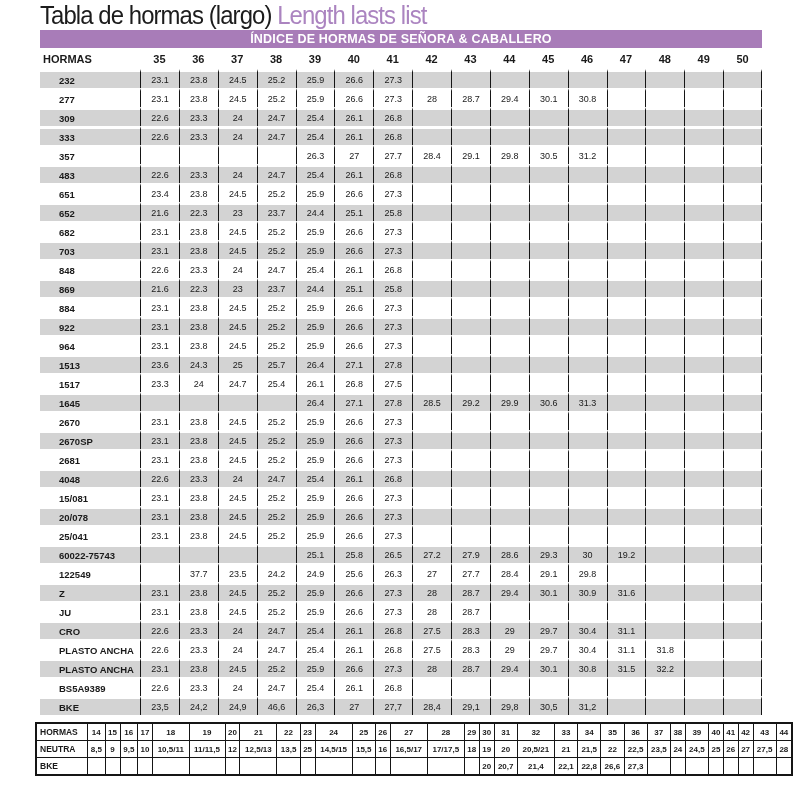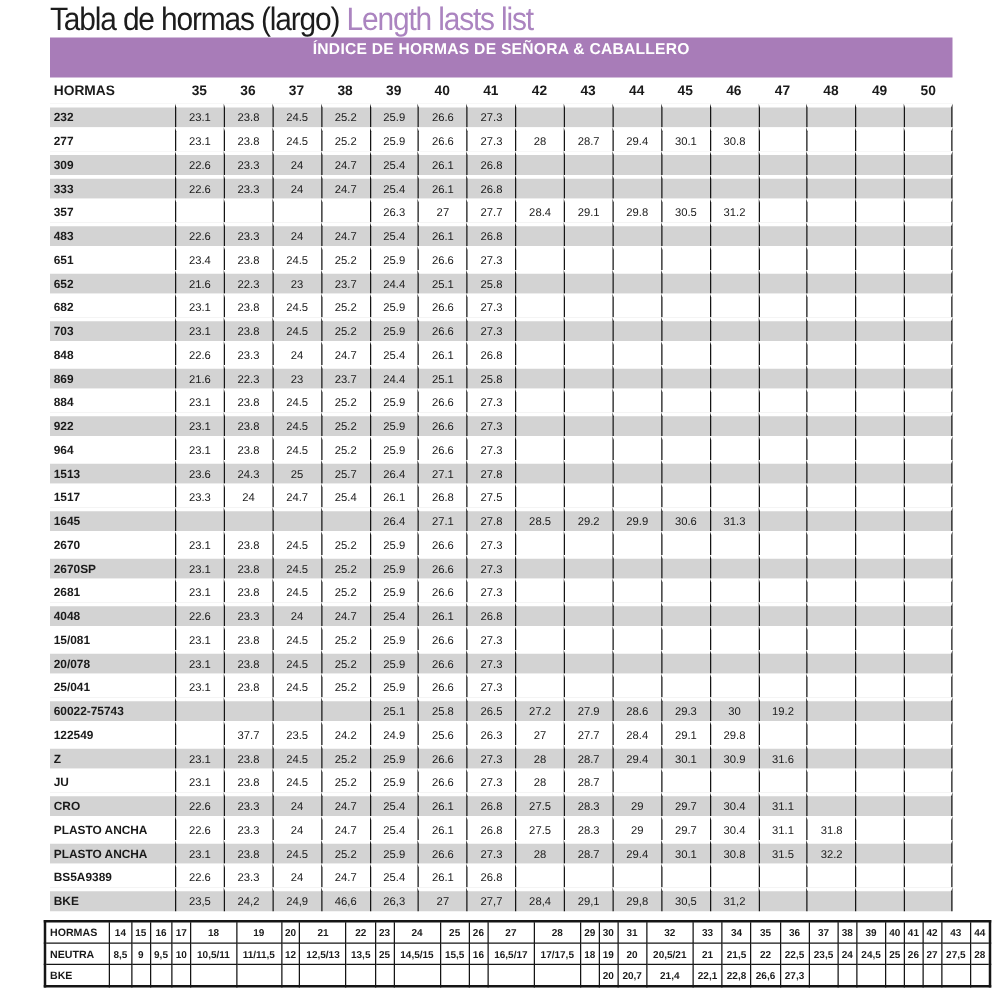--- a/index.html
+++ b/index.html
@@ -11,21 +11,21 @@
   .page { padding-top:2px; }
   .title {
     margin:0 0 2px 40px;
     font-size:26px; font-weight:400; letter-spacing:-1px;
     color:#1c1c1c; line-height:1.0;
     transform:scaleX(0.92); transform-origin:left;
     white-space:nowrap;
   }
   .title .accent { font-weight:400; }
   .banner {
-    margin-left:40px; width:722px; height:32px;
+    margin-left:40px; width:722px; height:18px;
     color:#fff; font-weight:bold; font-size:12.5px;
     text-align:center; line-height:19px; letter-spacing:0.2px;
   }
   table.main {
     margin-left:40px; width:722px;
     border-collapse:separate; border-spacing:0;
     table-layout:fixed;
   }
   table.main col.lbl { width:100px; }
   table.main th {
@@ -34,21 +34,21 @@
   }
   table.main th.lbl { text-align:left; padding-left:3px; }
   table.main td {
     height:16px; font-size:9px; text-align:center; vertical-align:middle;
     padding:0; border-top:3px solid #fff;
     border-left:1px solid #151515;
     overflow:hidden; white-space:nowrap;
   }
   table.main td:last-child { border-right:1px solid #151515; }
   table.main td.lbl {
-    font-weight:bold; font-size:9.5px; text-align:left; padding-left:3px;
+    font-weight:bold; font-size:9.5px; text-align:left; padding-left:19px;
     border-left:none;
   }
   table.main tr.g td { background:#d3d3d3; }
   table.main tr.w td { background:#ffffff; }
   table.bottom {
     margin:7px 0 0 35px; width:758px;
     border-collapse:collapse; border:2px solid #151515;
     table-layout:auto;
   }
   table.bottom th, table.bottom td {

